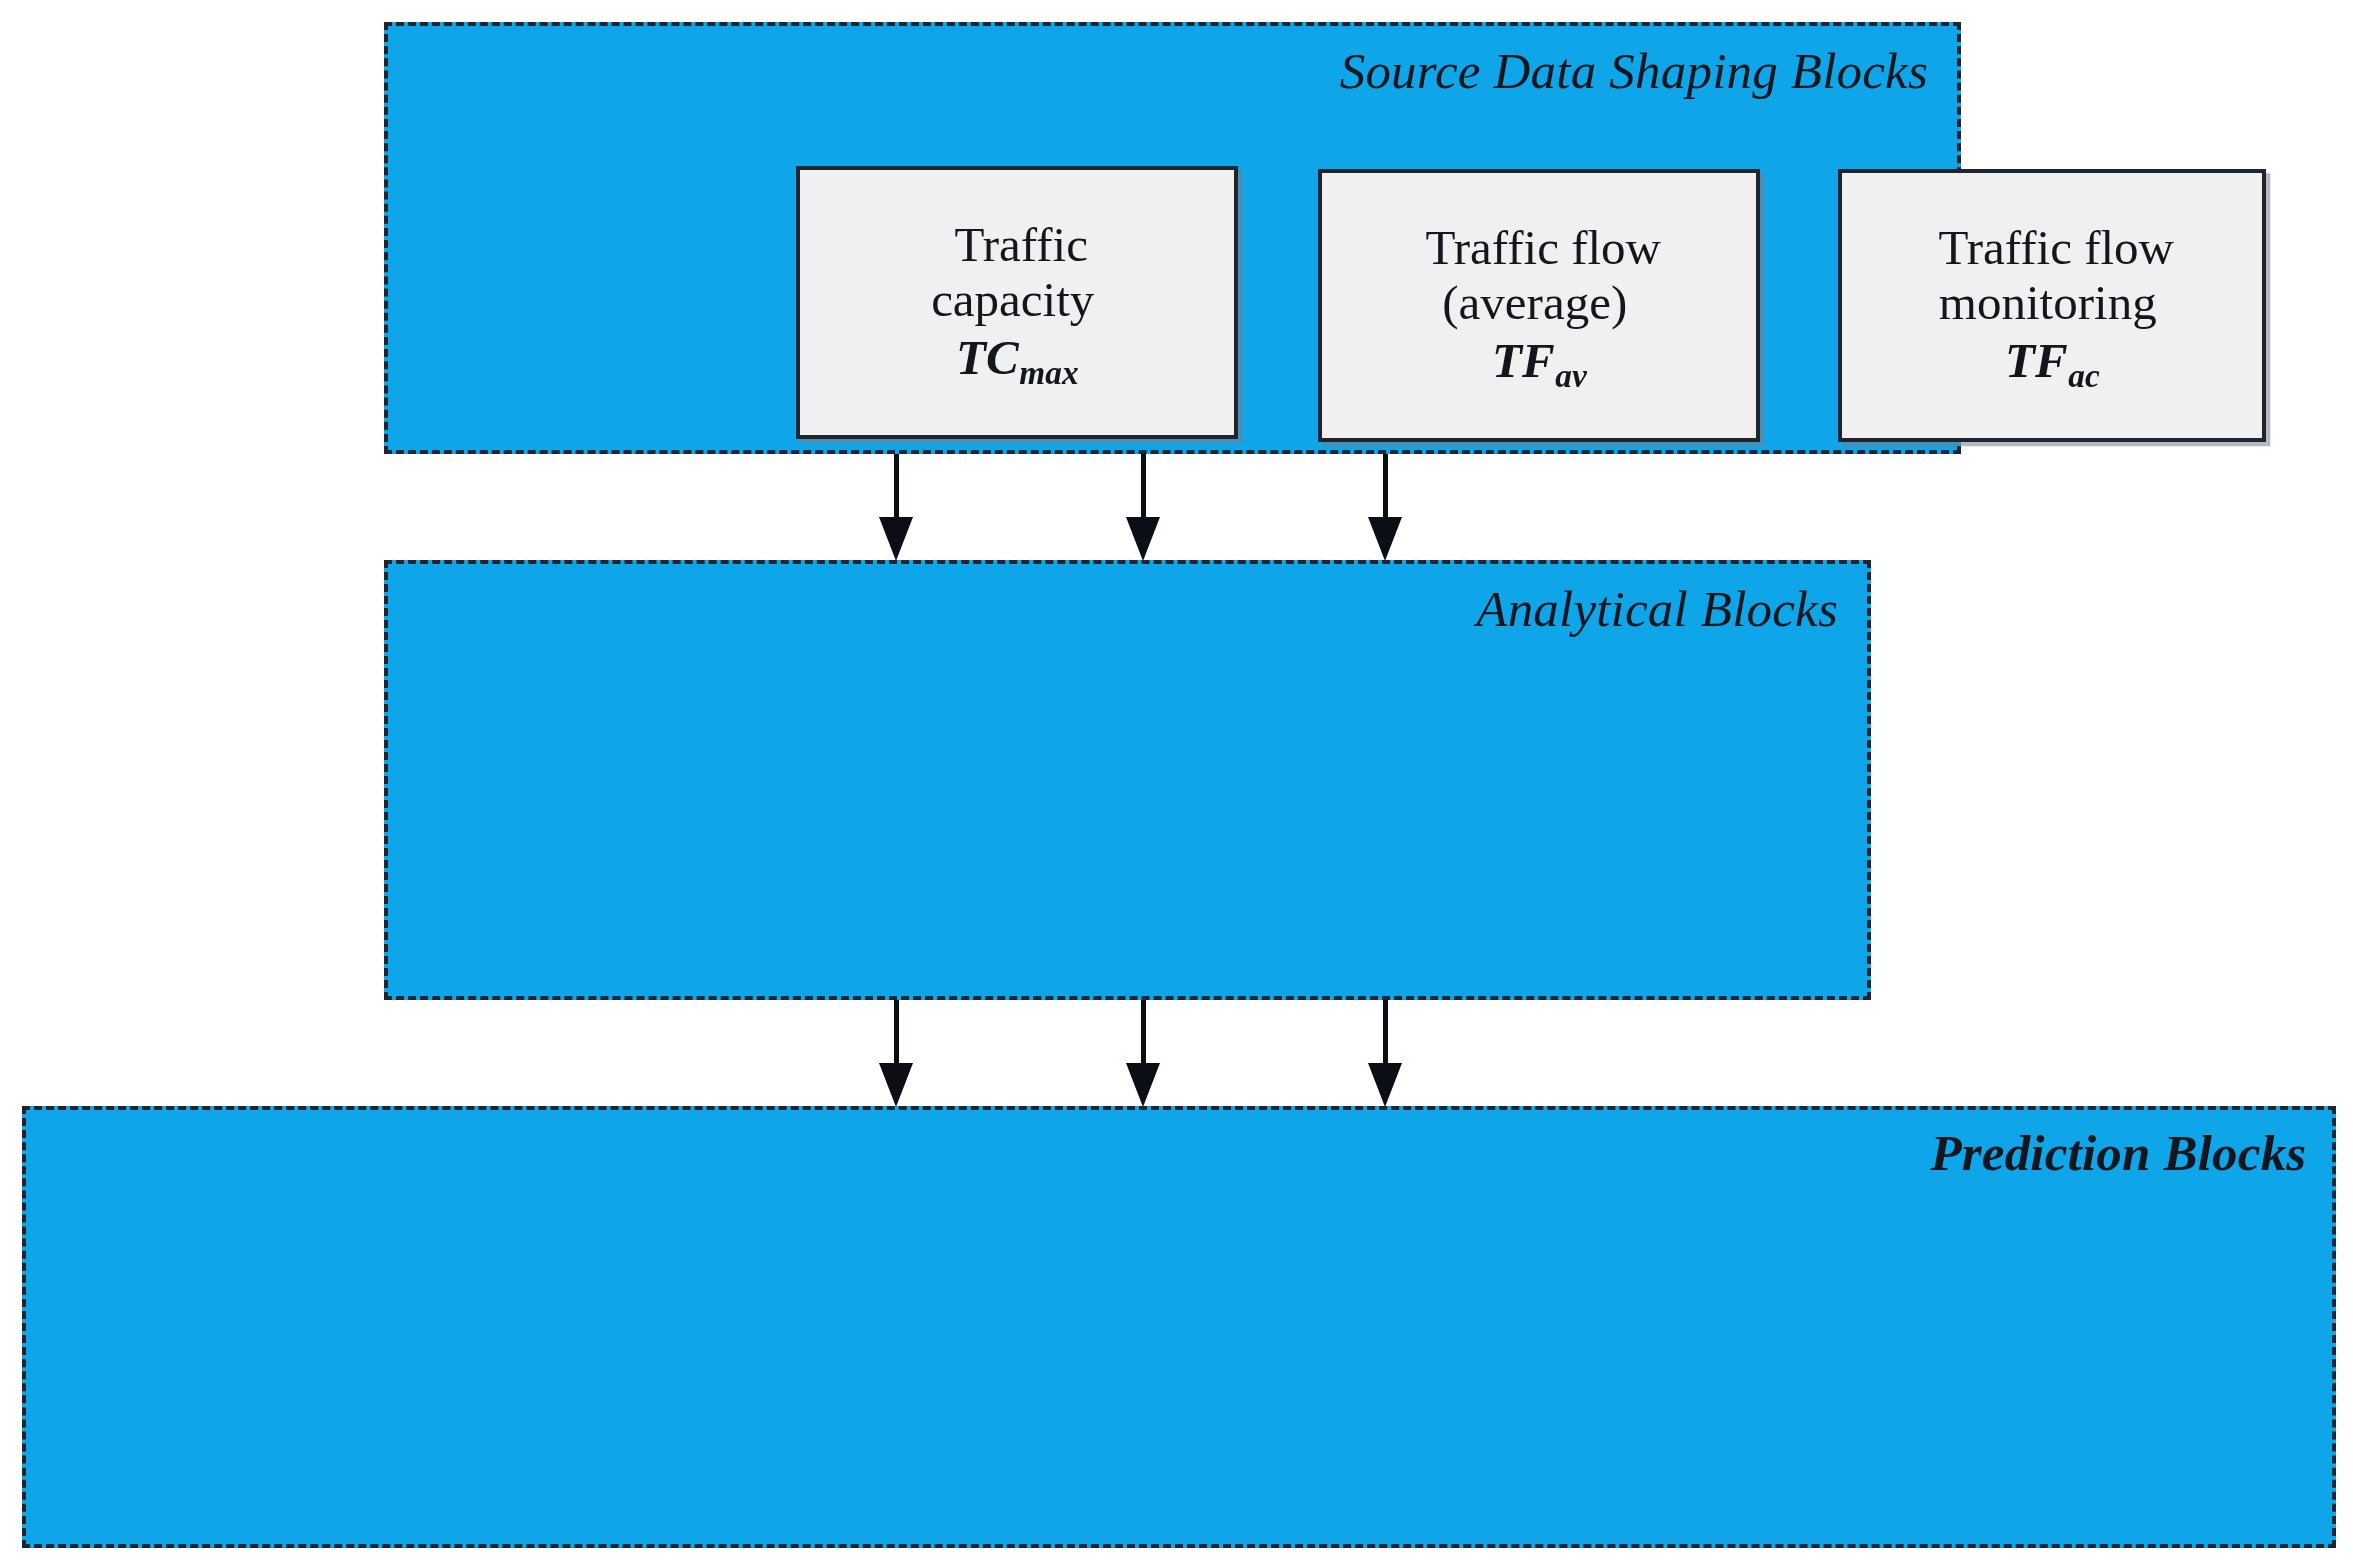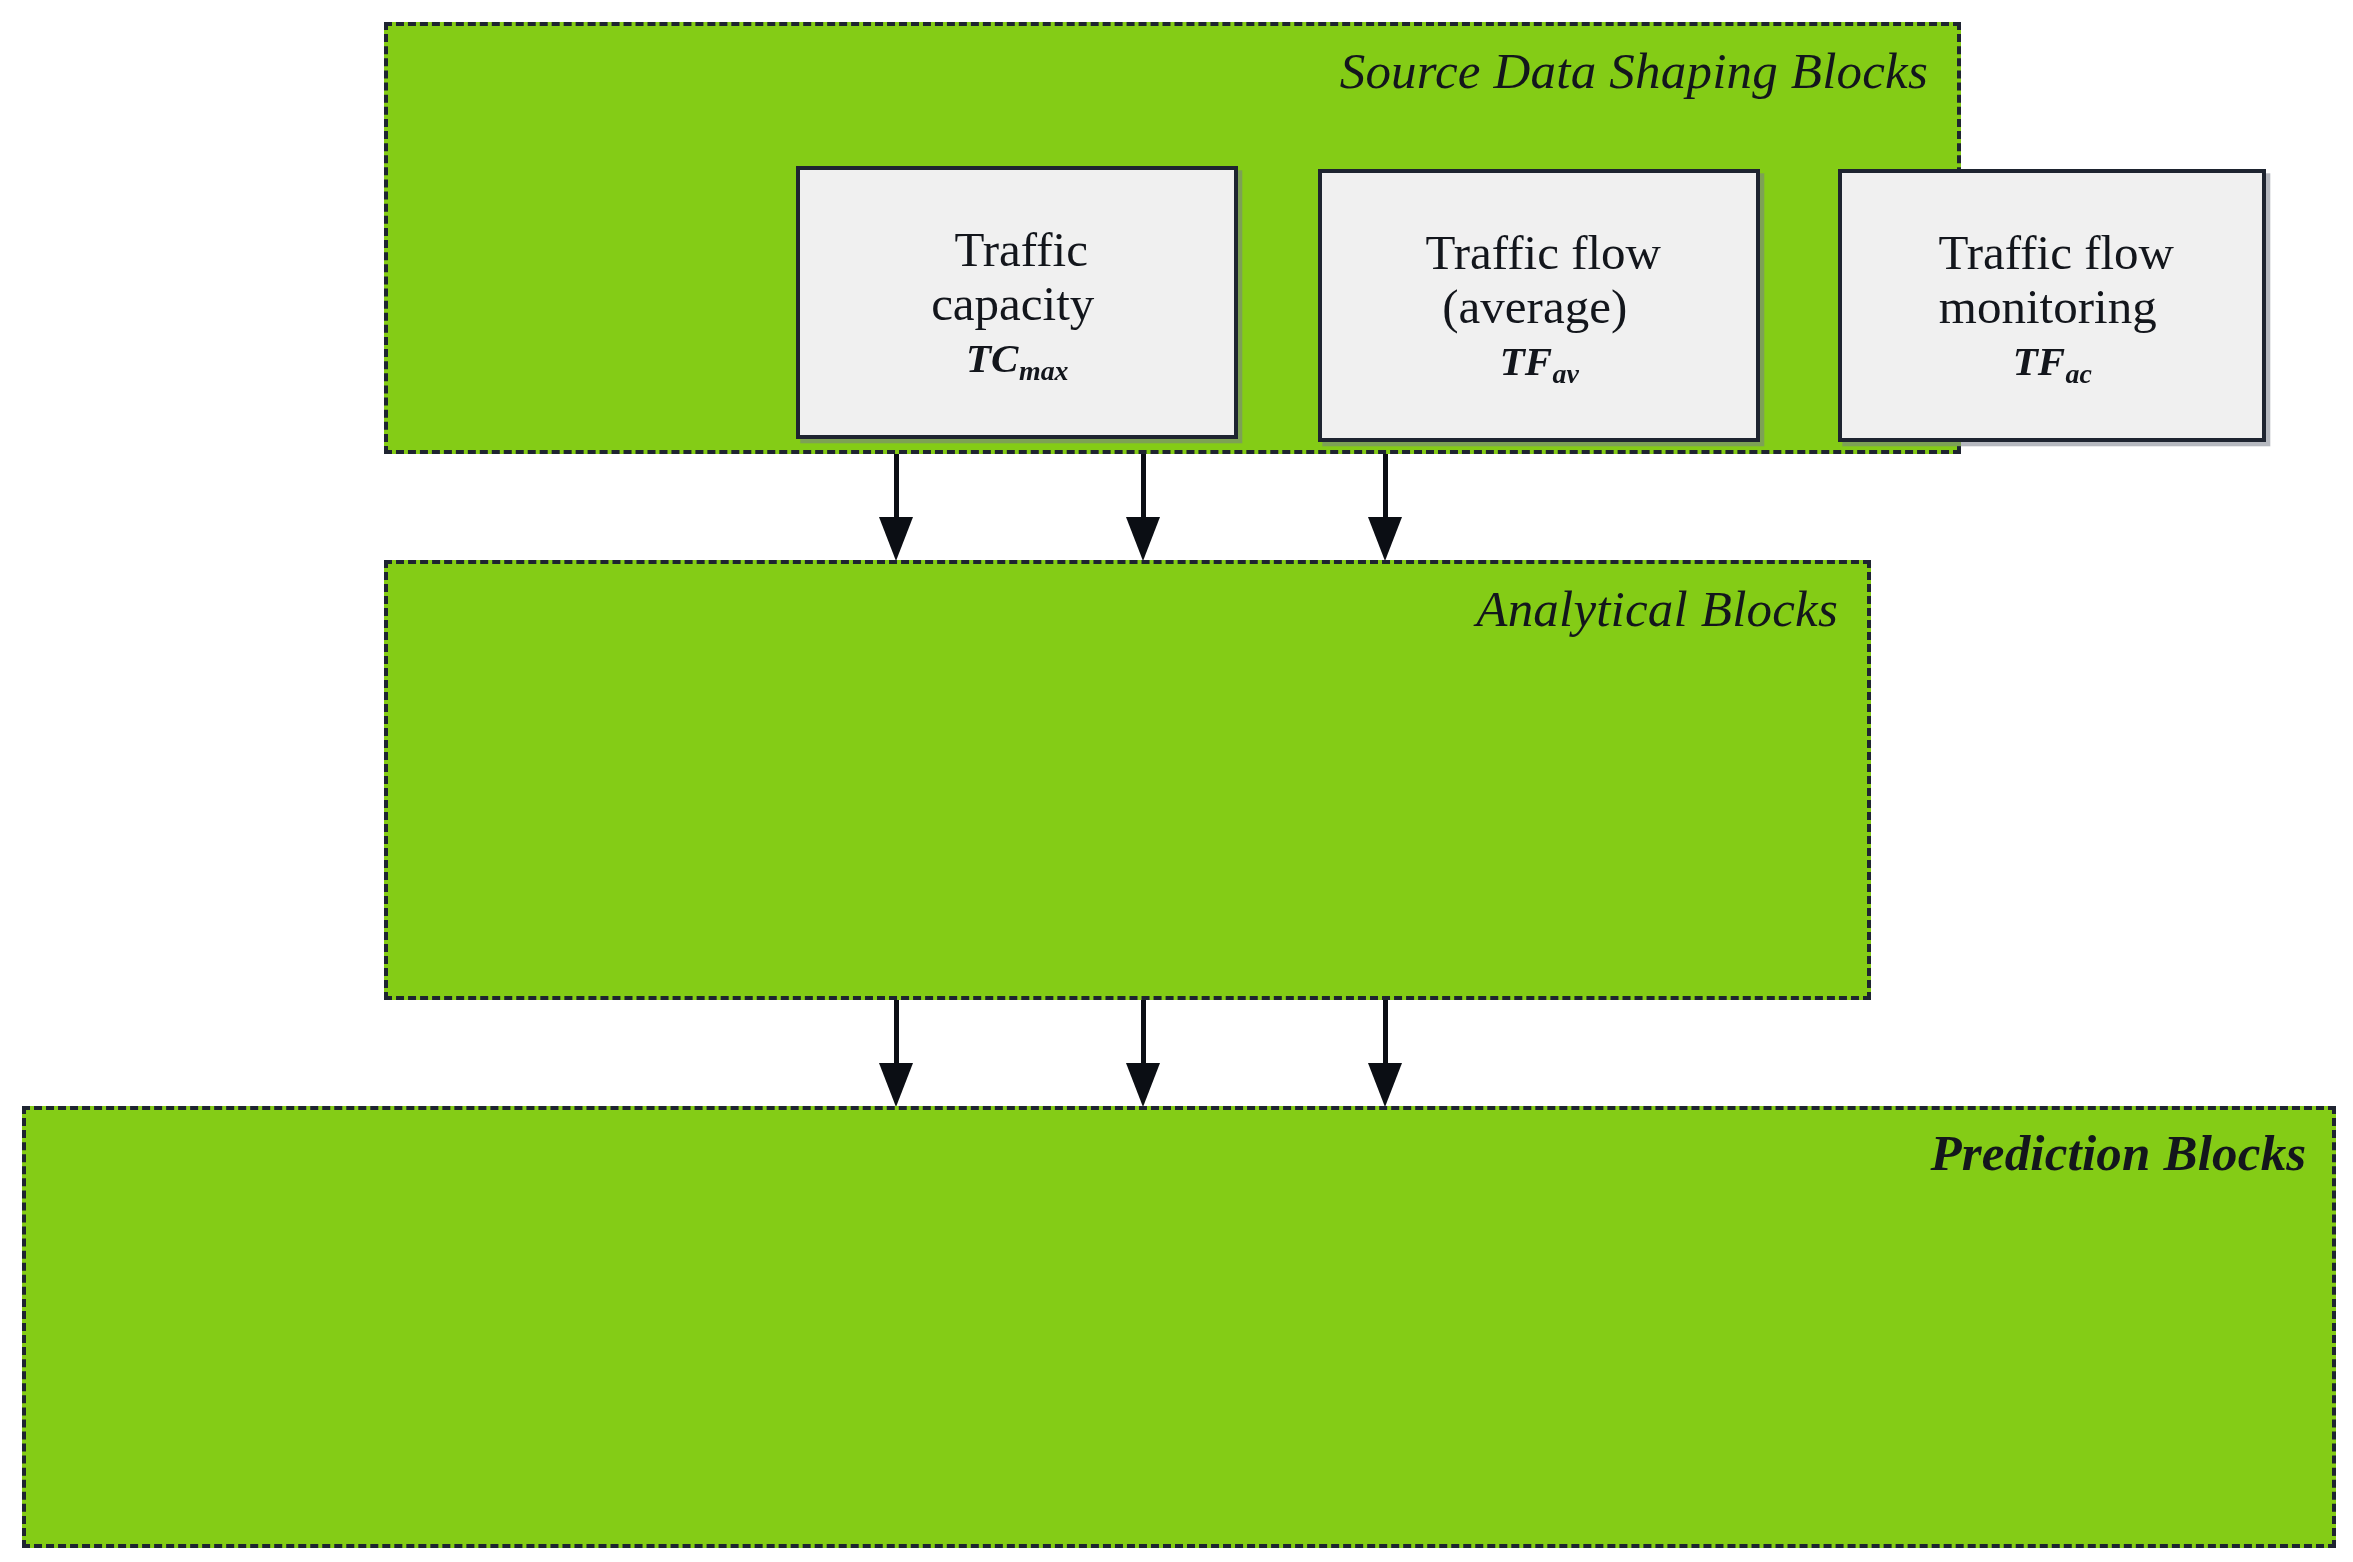--- a/index.html
+++ b/index.html
@@ -15,21 +15,21 @@
     width: 2354px;
     height: 1563px;
     background: #ffffff;
     overflow: hidden;
   }
 
   
   .section {
     position: absolute;
     box-sizing: border-box;
-    background: #84cc16;
+    background: #0ea5e9;
     border: 4.3px dashed #1e2430;
   }
   #section-source  { left: 384px;  top: 22px;   width: 1577px; height: 432px; }
   #section-analytic{ left: 384px;  top: 560px;  width: 1487px; height: 440px; }
   #section-predict { left: 22px;   top: 1106px; width: 2314px; height: 442px; font-weight: bold; }
 
   .section-title {
     position: absolute;
     right: 29px;
     top: 19px;
@@ -58,21 +58,21 @@
     font-size: 49px;
     line-height: 1.12;
     color: #13161c;
     padding: 0 8.5px;
     white-space: pre-line;
   }
   .block .block-sym {
     display: block;
     font-weight: bold;
     font-style: italic;
-    font-size: 41px;
+    font-size: 49px;
     line-height: 1.18;
     color: #13161c;
     margin-top: 1.7px;
   }
   .block .block-sym sub {
     font-size: 0.68em;
     font-weight: bold;
     font-style: italic;
     vertical-align: baseline;
     position: relative;

